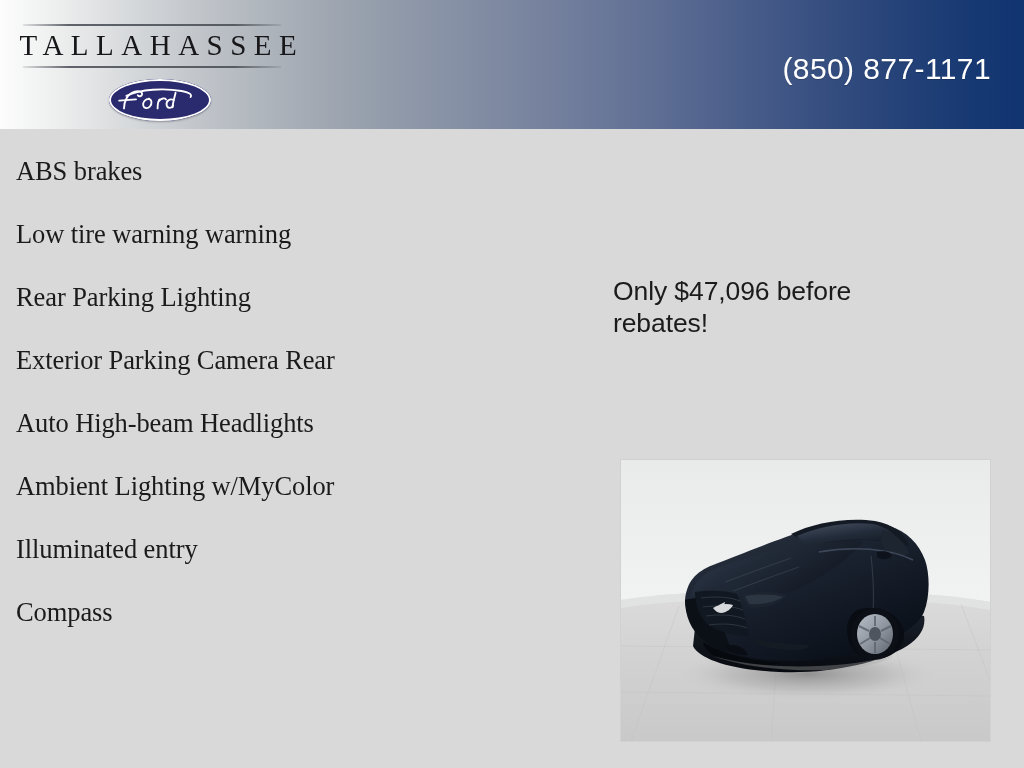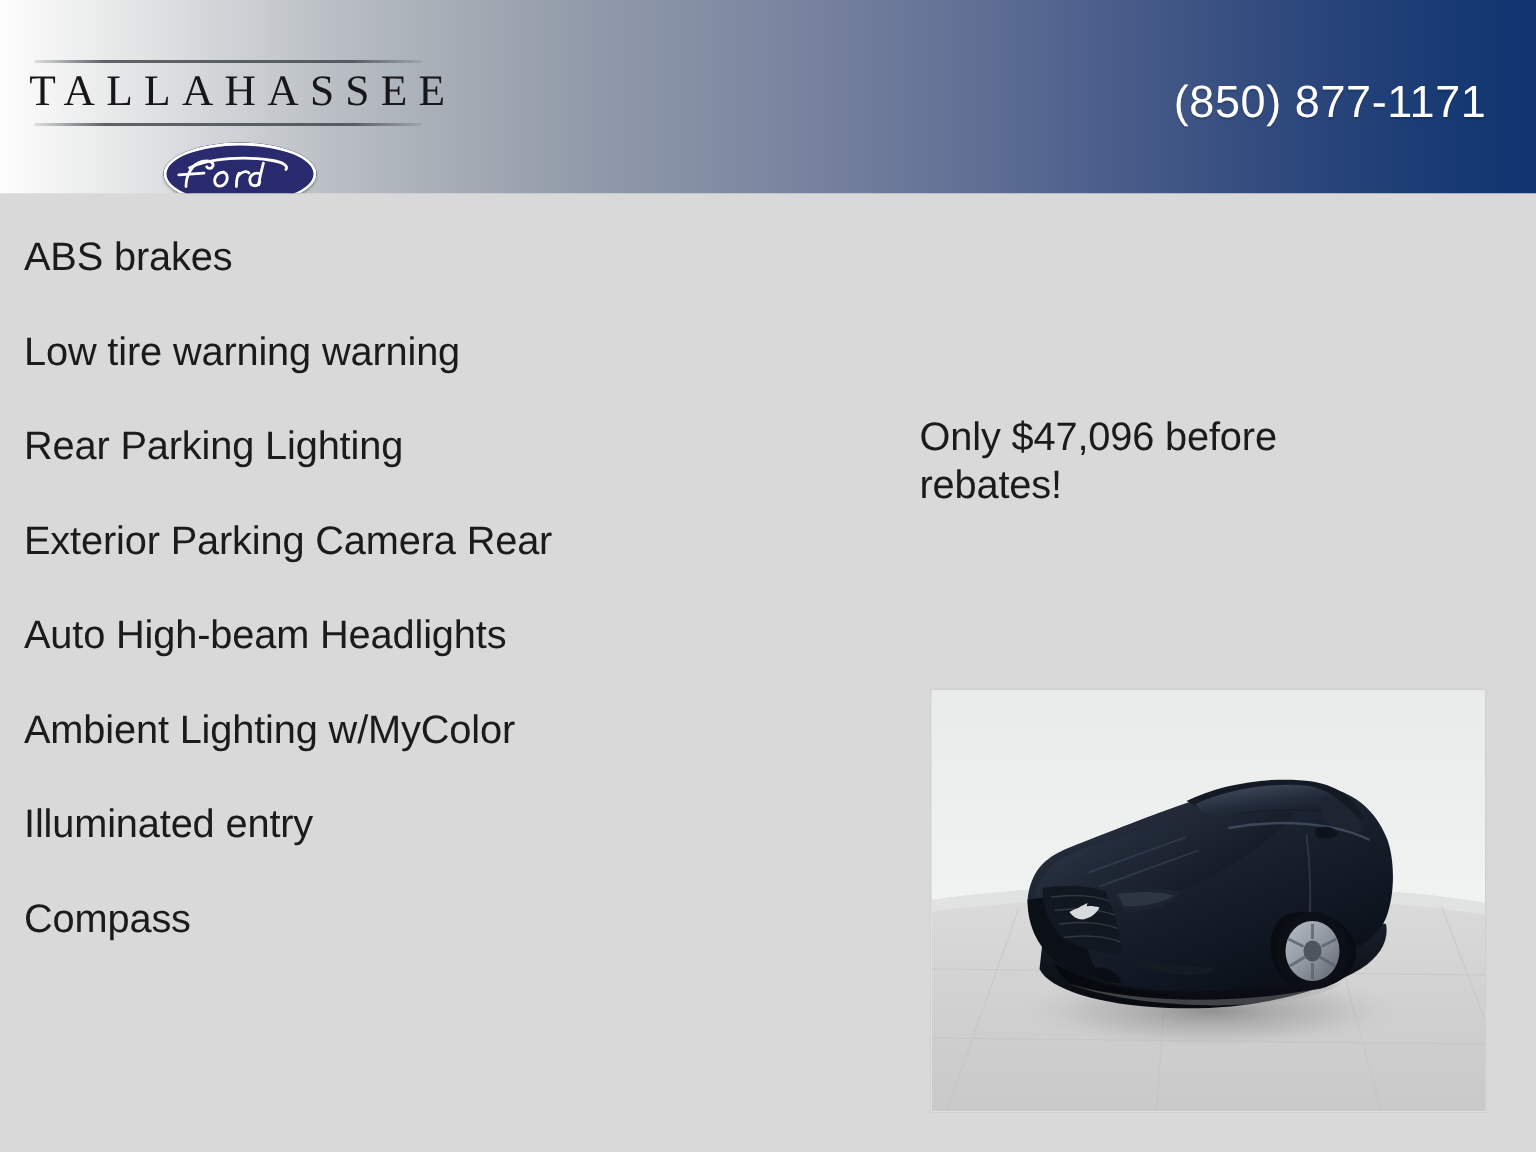--- a/index.html
+++ b/index.html
@@ -47,21 +47,21 @@
       #1a3b74 93%,
       #103470 100%
     );
     overflow: hidden;
   }
 
   
   #logo-block {
     position: absolute;
     left: 12px;
-    top: 24px;
+    top: 8px;
     width: 278px;
     height: 112px;
   }
 
   #logo-rule-top {
     position: absolute;
     left: 11px;
     top: 16px;
     width: 258px;
     height: 2px;
@@ -142,20 +142,21 @@
     padding: 0;
     list-style: none;
   }
 
   #feature-list li {
     font-size: 26.5px;
     line-height: 63px;
     color: #1b1b1b;
     letter-spacing: -0.1px;
     white-space: nowrap;
+    font-family: Liberation Serif, serif;
   }
 
   #price-callout {
     position: absolute;
     left: 613px;
     top: 126px;
     width: 330px;
     font-size: 26.5px;
     line-height: 32px;
     color: #1b1b1b;

